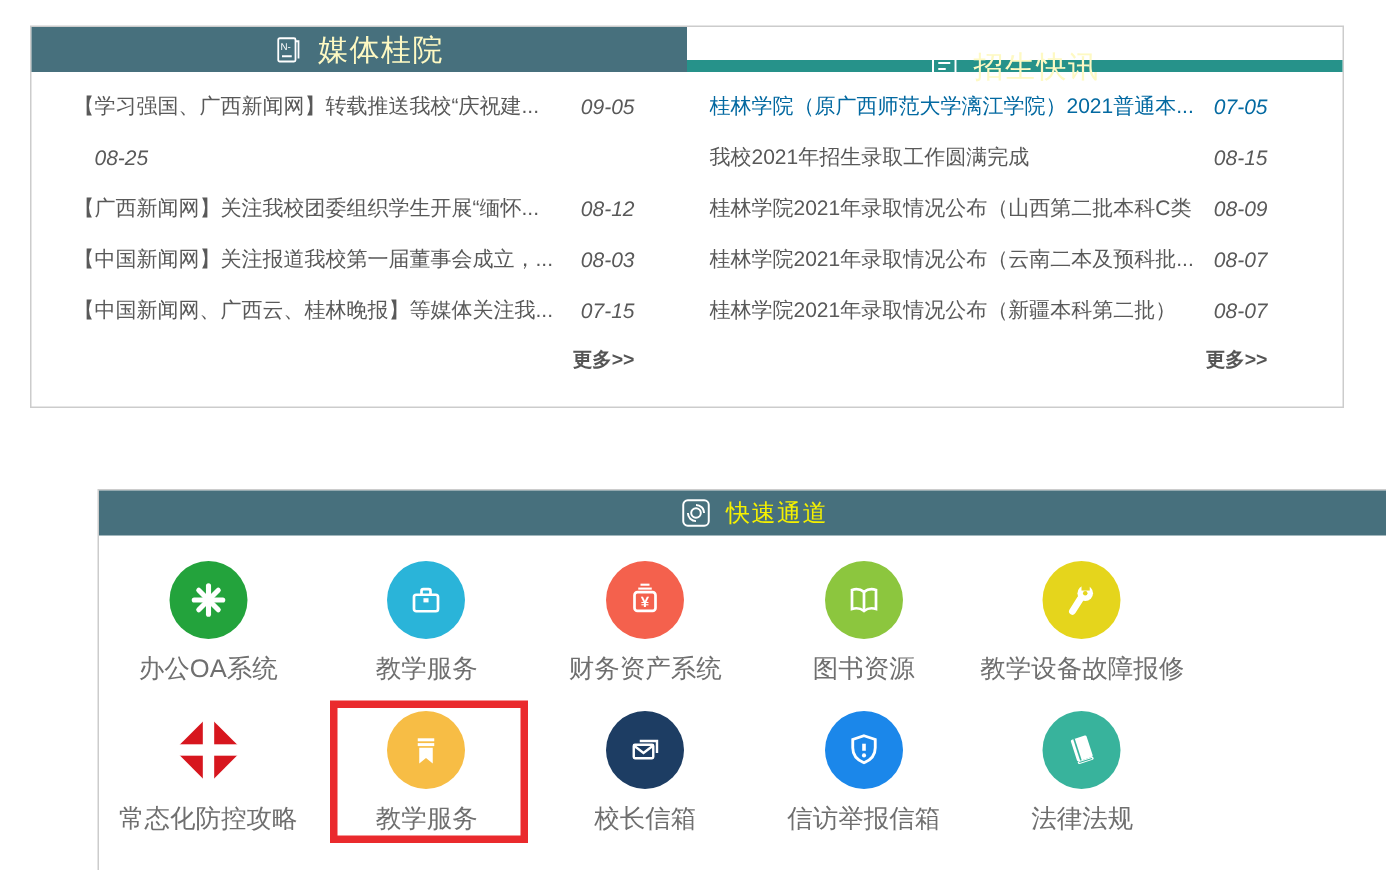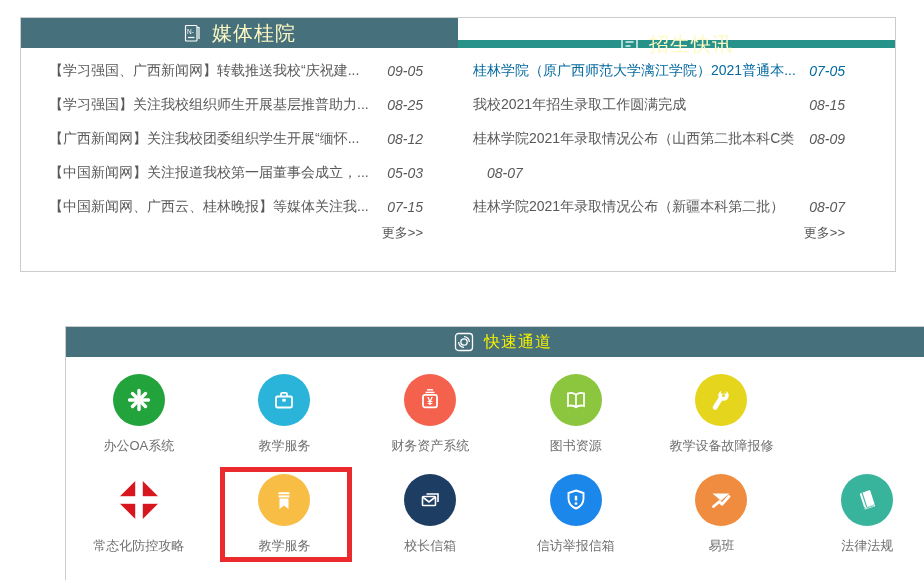--- a/index.html
+++ b/index.html
@@ -13,36 +13,36 @@
   .news-header .htxt{color:#fef9c3;font-size:20px;letter-spacing:1px;}
   .news-cols{display:flex;}
   .news-col{flex:0 0 50%;box-sizing:border-box;padding-top:6px;}
   ul.news-list{list-style:none;margin:0;padding:0;}
   .news-li{height:34px;display:flex;align-items:center;font-size:14px;color:#595959;box-sizing:border-box;}
   .col-left .news-li{padding:0 35px 0 28px;}
   .col-right .news-li{padding:0 50px 0 15px;}
   .n-title{white-space:nowrap;overflow:hidden;flex:1 1 auto;cursor:pointer;}
   .n-date{margin-left:14px;flex:0 0 auto;font-style:italic;}
   .hl{color:#0369a1;}
-  .more-row{height:32px;display:flex;justify-content:flex-end;}
+  .more-row{height:32px;display:flex;align-items:center;justify-content:flex-end;font-weight:bold;}
   .col-left .more-row{padding-right:35px;}
   .col-right .more-row{padding-right:50px;}
   .more-link{font-size:13px;color:#555;cursor:pointer;}
 
   
   .quick-box{position:absolute;left:20px;top:326px;width:876px;height:255px;
     border:1px solid #ccc;box-sizing:border-box;background:#fff;margin-left:45px;}
   .quick-header{height:30px;display:flex;align-items:center;justify-content:center;gap:10px;}
   .quick-header .htxt{color:#f5f100;font-size:16px;letter-spacing:1px;}
   .qa-row{display:grid;grid-template-columns:repeat(6,1fr);}
   .qa-row1{padding-top:17px;}
   .qa-row2{padding-top:19px;}
   .qa-item{position:relative;display:flex;flex-direction:column;align-items:center;cursor:pointer;}
   .qa-badge{width:52px;height:52px;border-radius:50%;display:flex;align-items:center;justify-content:center;}
-  .qa-label{margin-top:11px;font-size:13px;color:#6f6f6f;line-height:18px;white-space:nowrap;}
+  .qa-label{margin-top:11px;font-size:17px;color:#6f6f6f;line-height:18px;white-space:nowrap;}
   .hl-box{position:absolute;left:8px;right:5px;top:-7px;bottom:-7px;
     border:5px solid #ea2a2d;pointer-events:none;}
   svg{display:block;}
 </style>
 </head>
 <body>
 
 <div class="news-box">
   <div class="news-headers">
     <div class="news-header" style="background: rgb(71, 112, 125); --bg: #47707d;">
@@ -70,30 +70,29 @@
 
   <div class="news-cols">
 
     <div class="news-col col-left">
       <ul class="news-list">
         <li class="news-li">
           <span class="n-title">【学习强国、广西新闻网】转载推送我校“庆祝建...</span>
           <span class="n-date">09-05</span>
         </li>
         <li class="news-li">
-          <span class="n-title">【学习强国】关注我校组织师生开展基层推普助力...</span>
           <span class="n-date">08-25</span>
         </li>
         <li class="news-li">
           <span class="n-title">【广西新闻网】关注我校团委组织学生开展“缅怀...</span>
           <span class="n-date">08-12</span>
         </li>
         <li class="news-li">
           <span class="n-title">【中国新闻网】关注报道我校第一届董事会成立，...</span>
-          <span class="n-date">05-03</span>
+          <span class="n-date">08-03</span>
         </li>
         <li class="news-li">
           <span class="n-title">【中国新闻网、广西云、桂林晚报】等媒体关注我...</span>
           <span class="n-date">07-15</span>
         </li>
       </ul>
       <div class="more-row">
         <span class="more-link">更多&gt;&gt;</span>
       </div>
     </div>
@@ -106,20 +105,21 @@
         </li>
         <li class="news-li">
           <span class="n-title">我校2021年招生录取工作圆满完成</span>
           <span class="n-date">08-15</span>
         </li>
         <li class="news-li">
           <span class="n-title">桂林学院2021年录取情况公布（山西第二批本科C类...</span>
           <span class="n-date">08-09</span>
         </li>
         <li class="news-li">
+          <span class="n-title">桂林学院2021年录取情况公布（云南二本及预科批...</span>
           <span class="n-date">08-07</span>
         </li>
         <li class="news-li">
           <span class="n-title">桂林学院2021年录取情况公布（新疆本科第二批）</span>
           <span class="n-date">08-07</span>
         </li>
       </ul>
       <div class="more-row">
         <span class="more-link">更多&gt;&gt;</span>
       </div>
@@ -239,29 +239,20 @@
       <span class="qa-badge" style="background: rgb(27, 135, 234); --bg: #1b87ea; color: rgb(255, 255, 255);">
         <svg width="28" height="28" viewBox="0 0 28 28" fill="none" stroke="currentColor" stroke-width="1.9">
           <path d="M14 4.5 L21.5 7 v5.5 c0 5.2 -3.2 8.3 -7.5 10 c-4.3 -1.7 -7.5 -4.8 -7.5 -10 V7 Z"></path>
           <line x1="14" y1="9.8" x2="14" y2="14.5" stroke-width="2.4"></line>
           <circle cx="14" cy="17.6" r="1.4" fill="currentColor" stroke="none"></circle>
         </svg>
       </span>
       <span class="qa-label">信访举报信箱</span>
     </div>
 
-    <div class="qa-item">
-      <span class="qa-badge" style="background: rgb(239, 140, 63); --bg: #ef8c3f; color: rgb(255, 255, 255);">
-        <svg width="28" height="28" viewBox="0 0 28 28">
-          <path d="M5.5 7.5 H22.5 L14 14.8 Z" fill="currentColor"></path>
-          <path d="M6.5 20.5 l6 -5 2.5 2.8 7 -7.8" fill="none" stroke="currentColor" stroke-width="2.8" stroke-linecap="round" stroke-linejoin="round"></path>
-        </svg>
-      </span>
-      <span class="qa-label">易班</span>
-    </div>
 
     <div class="qa-item">
       <span class="qa-badge" style="background: rgb(56, 179, 156); --bg: #38b39c; color: rgb(255, 255, 255);">
         <svg width="28" height="28" viewBox="0 0 28 28">
           <g transform="rotate(-18 14 14)">
             <rect x="9" y="5.5" width="11" height="15" rx="1" fill="currentColor"></rect>
             <line x1="11.5" y1="5.5" x2="11.5" y2="20.5" stroke="var(--bg)" stroke-width="1.1"></line>
             <rect x="9" y="20.5" width="11" height="2" rx="1" fill="currentColor"></rect>
             <line x1="10" y1="21.5" x2="19" y2="21.5" stroke="var(--bg)" stroke-width="0.7"></line>
           </g>

